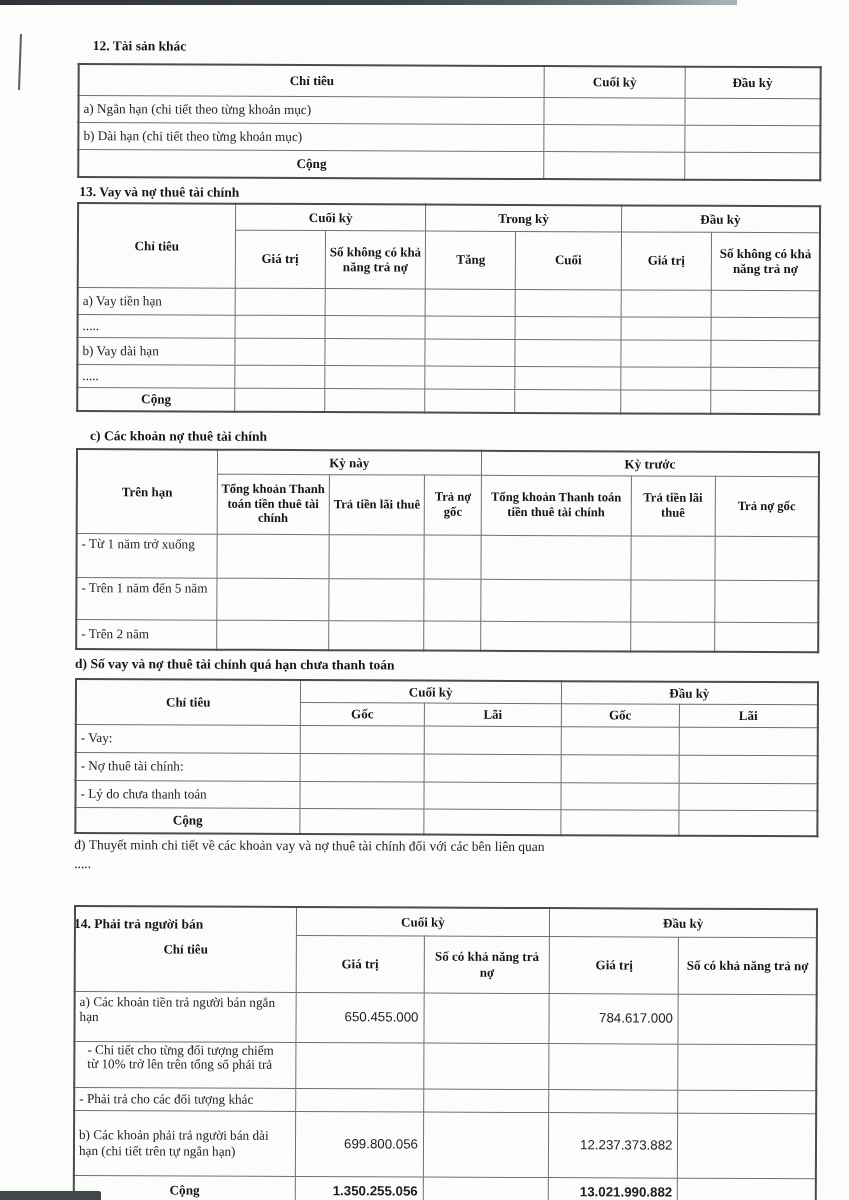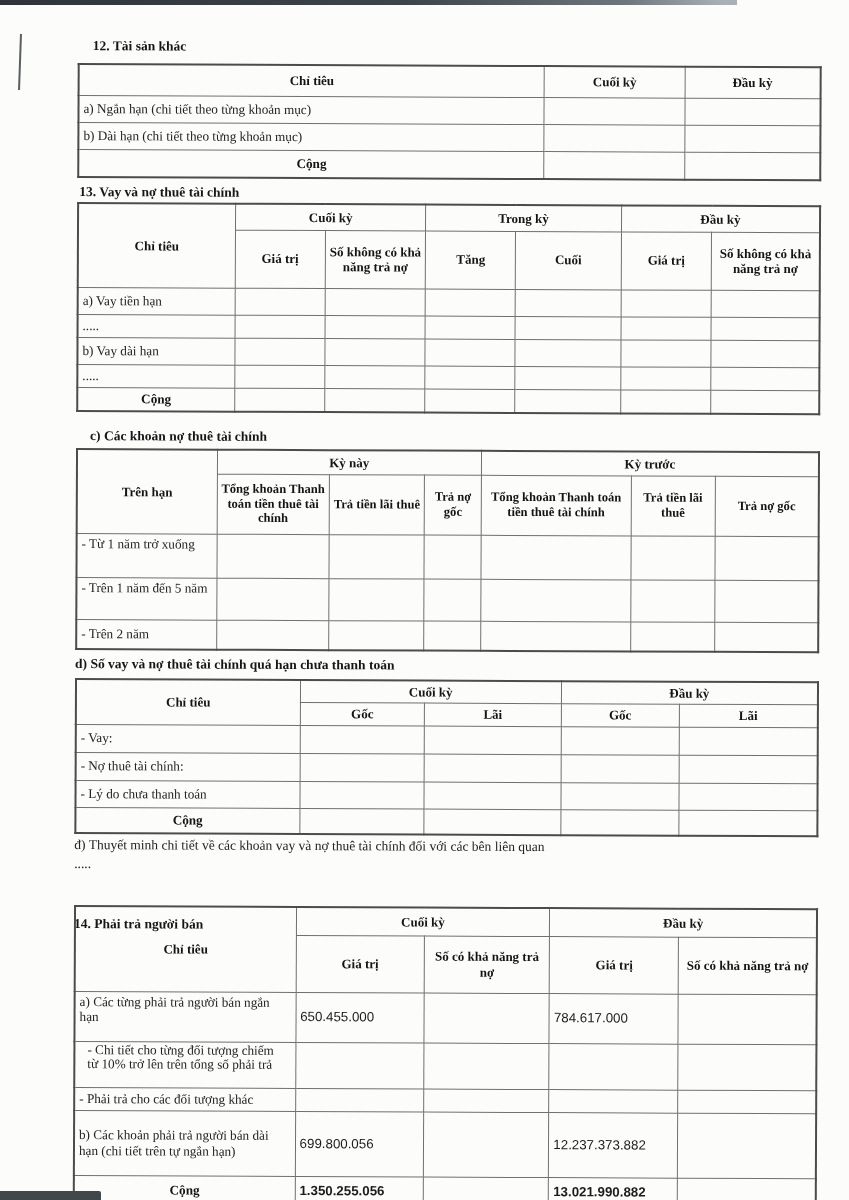--- a/index.html
+++ b/index.html
@@ -20,21 +20,21 @@
   .tbl{position:absolute;left:78px;width:744px;border-collapse:collapse;table-layout:fixed;
        border:2px solid #4c4c4c;background:transparent;}
   .tbl th,.tbl td{border:1px solid #707070;overflow:hidden;}
   .tbl th{font-weight:bold;text-align:center;vertical-align:middle;font-size:13px;
           line-height:1.18;padding:1px 2px;color:#141414;}
   .tbl td{font-size:13.2px;line-height:1.14;padding:1px 4px;vertical-align:middle;color:#232323;}
   .tbl tbody td{border-top:1px dotted #878787;}
   th.fs12{font-size:12.6px;}
   td.lbl{text-align:left;}
   td.top{vertical-align:top;padding-top:2px;}
-  td.num{padding-right:5px;font-family:"Liberation Sans","DejaVu Sans",sans-serif;
+  td.num{text-align:right;padding-right:5px;font-family:"Liberation Sans","DejaVu Sans",sans-serif;
          font-size:13.3px;color:#1c1c1c;}
   td.total{text-align:center;font-weight:bold;color:#141414;}
   .bold{font-weight:bold;}
 </style>
 </head>
 <body>
 
 <div class="page">
   <div class="art-top"></div>
   <div class="art-leftline"></div>
@@ -281,21 +281,21 @@
         </tr>
         <tr style="height:57px">
           <th>Giá trị</th>
           <th>Số có khả năng trả nợ</th>
           <th>Giá trị</th>
           <th>Số có khả năng trả nợ</th>
         </tr>
       </thead>
       <tbody>
         <tr style="height:50px">
-          <td class="lbl top">a) Các từng phải trả người bán ngắn hạn</td>
+          <td class="lbl top">a) Các khoản tiền trả người bán ngắn hạn</td>
           <td class="num">650.455.000</td>
           <td></td>
           <td class="num">784.617.000</td>
           <td></td>
         </tr>
         <tr style="height:46px">
           <td class="lbl top" style="line-height:1.1;padding:1px 12px">- Chi tiết cho từng đối tượng chiếm từ 10% trở lên trên tổng số phải trả</td>
           <td></td>
           <td></td>
           <td></td>

